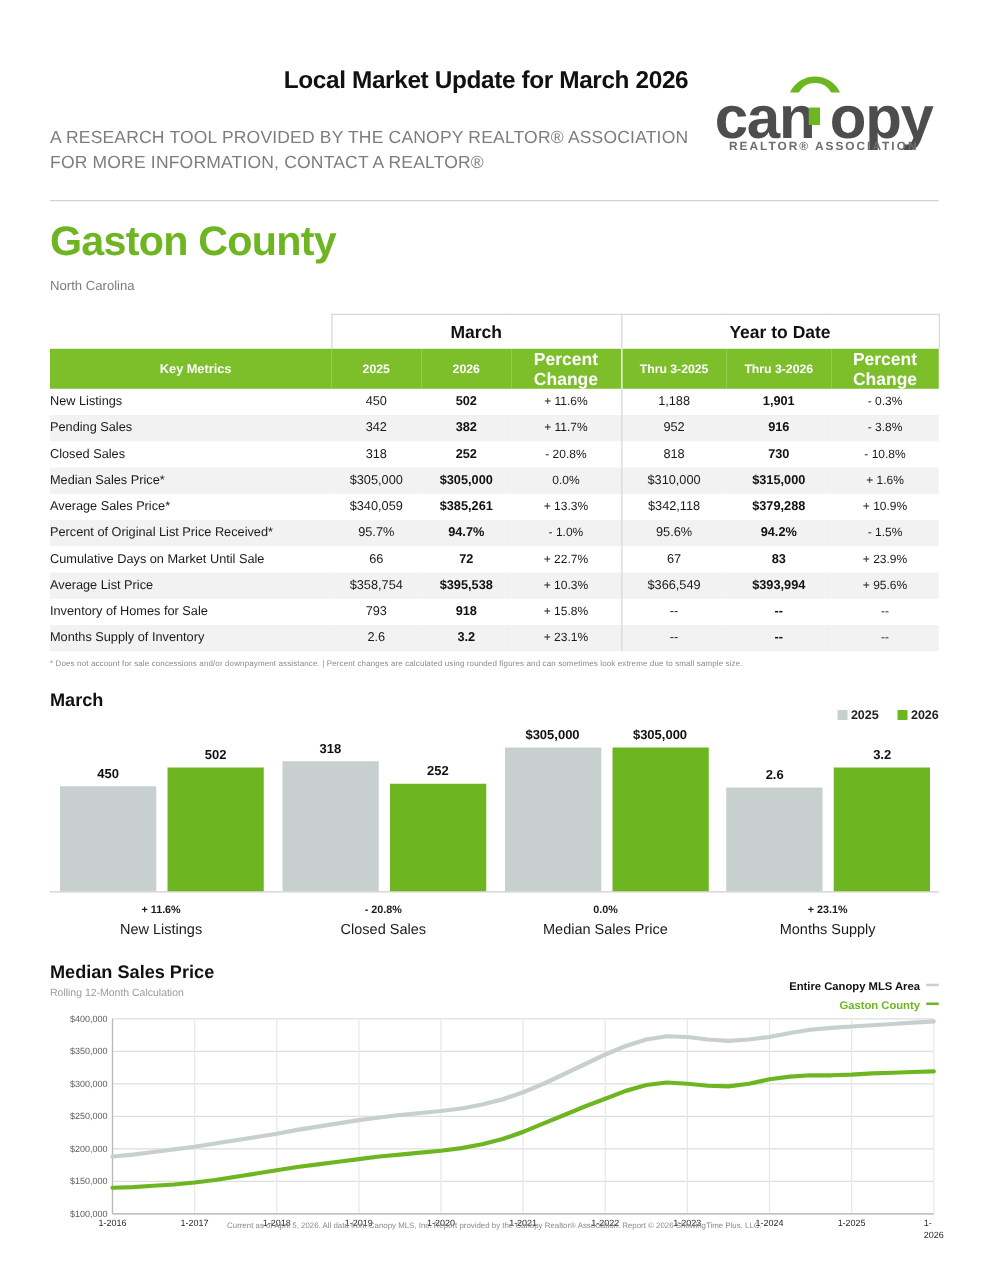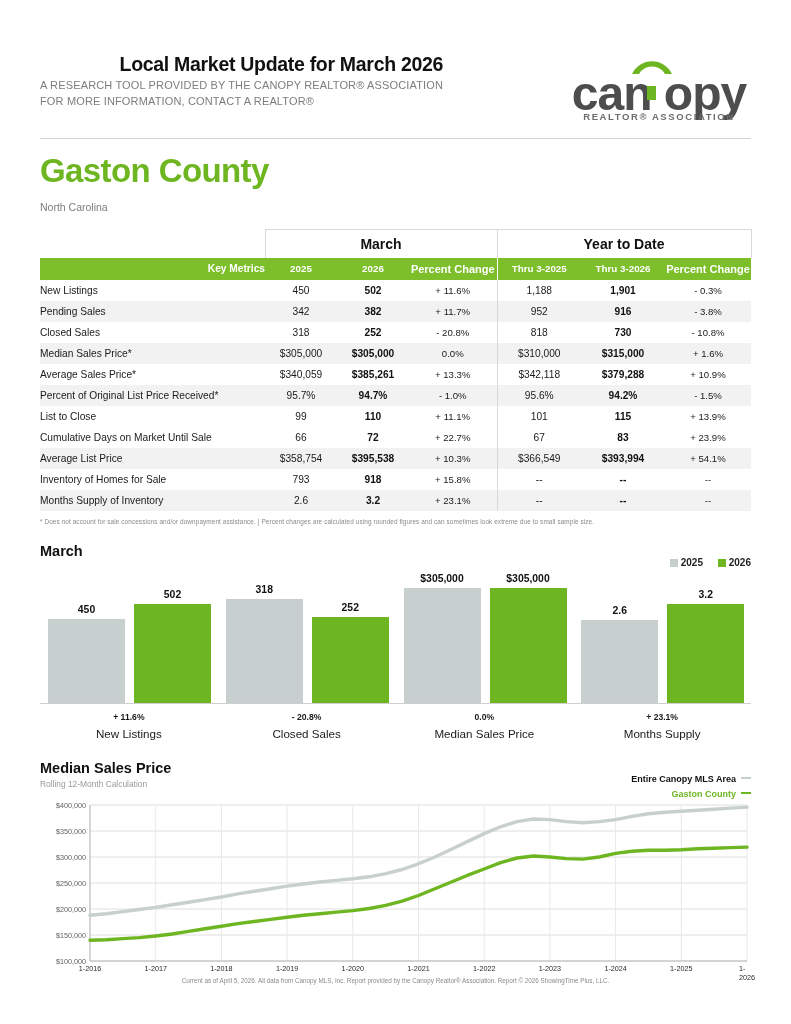--- a/index.html
+++ b/index.html
@@ -9,39 +9,39 @@
     font-family: "Liberation Sans", sans-serif;
     color: #1a1a1a;
     overflow: hidden;
   }
   .page { position: relative; width: 791px; height: 1024px; padding: 0 40px; }
 
   
   .header { display: flex; justify-content: space-between; align-items: flex-start; padding-top: 48px; }
   .header-left { padding-top: 5px; }
   .title-main { font-size: 19.5px; font-weight: bold; letter-spacing: -0.3px; color: #111; text-align: right; }
-  .subtitle { font-size: 11px; color: #7d7d7d; letter-spacing: 0.15px; margin-top: 2px; line-height: 1.45; }
+  .subtitle { font-size: 14px; color: #7d7d7d; letter-spacing: 0.15px; margin-top: 23px; line-height: 1.45; }
   .logo-wrap { width: 180px; height: 70px; position: relative; }
   .logo-svg { display: block; }
 
   .rule { height: 1px; background: #d2d2d2; margin-top: 20px; }
 
   .county { font-size: 33px; font-weight: bold; color: #6EB621; letter-spacing: -0.6px; margin-top: 15px; line-height: 1; }
   .state { font-size: 10.5px; color: #7d7d7d; margin-top: 14px; }
 
   
   .table-zone { margin-top: 16px; position: relative; }
   table.metrics { width: 711px; border-collapse: collapse; table-layout: fixed; }
   table.metrics td, table.metrics th { padding: 0; }
   .grp-row th { height: 28px; font-size: 14px; font-weight: bold; color: #111; vertical-align: middle; }
   .grp-row th.blank { background: #fff; }
   .grp-cell { border-left: 1px solid #d8d8d8; border-right: 1px solid #d8d8d8; border-top: 1px solid #d8d8d8; }
   .hdr-row th { height: 22px; background: #7DBE2B; color: #fff; font-size: 9.8px; font-weight: bold; vertical-align: middle; }
-  .hdr-row th.keym { text-align: right; padding-left: 8px; font-size: 10.2px; }
-  .hdr-row th.pct { font-size: 11px; font-weight: bold; }
+  .hdr-row th.keym { text-align: center; padding-left: 8px; font-size: 10.2px; }
+  .hdr-row th.pct { font-size: 14px; font-weight: bold; }
   .hdr-row th.sep { border-left: 1px solid #fff; }
   tbody tr { height: 21px; }
   tbody tr.alt td { background: #f2f2f2; }
   tbody td { font-size: 10.2px; vertical-align: middle; }
   td.metric { text-align: left; padding-left: 8px; color: #1a1a1a; }
   td.v25 { text-align: center; color: #1a1a1a; }
   td.v26 { text-align: center; font-weight: bold; color: #111; }
   td.vpc { text-align: center; color: #1a1a1a; font-size: 9.6px; }
   td.div { border-left: 1px solid #d8d8d8; }
   .footnote { font-size: 6.4px; color: #8a8a8a; margin-top: 7px; letter-spacing: 0.1px; }
@@ -183,45 +183,36 @@
           <tr class="alt">
             <td class="metric">Percent of Original List Price Received*</td>
             <td class="v25">95.7%</td>
             <td class="v26">94.7%</td>
             <td class="vpc">- 1.0%</td>
             <td class="v25 div">95.6%</td>
             <td class="v26">94.2%</td>
             <td class="vpc">- 1.5%</td>
           </tr>
           <tr>
-            <td class="metric">List to Close</td>
-            <td class="v25">99</td>
-            <td class="v26">110</td>
-            <td class="vpc">+ 11.1%</td>
-            <td class="v25 div">101</td>
-            <td class="v26">115</td>
-            <td class="vpc">+ 13.9%</td>
-          </tr>
-          <tr>
             <td class="metric">Cumulative Days on Market Until Sale</td>
             <td class="v25">66</td>
             <td class="v26">72</td>
             <td class="vpc">+ 22.7%</td>
             <td class="v25 div">67</td>
             <td class="v26">83</td>
             <td class="vpc">+ 23.9%</td>
           </tr>
           <tr class="alt">
             <td class="metric">Average List Price</td>
             <td class="v25">$358,754</td>
             <td class="v26">$395,538</td>
             <td class="vpc">+ 10.3%</td>
             <td class="v25 div">$366,549</td>
             <td class="v26">$393,994</td>
-            <td class="vpc">+ 54.1%</td>
+            <td class="vpc">+ 95.6%</td>
           </tr>
           <tr>
             <td class="metric">Inventory of Homes for Sale</td>
             <td class="v25">793</td>
             <td class="v26">918</td>
             <td class="vpc">+ 15.8%</td>
             <td class="v25 div">--</td>
             <td class="v26">--</td>
             <td class="vpc">--</td>
           </tr>

